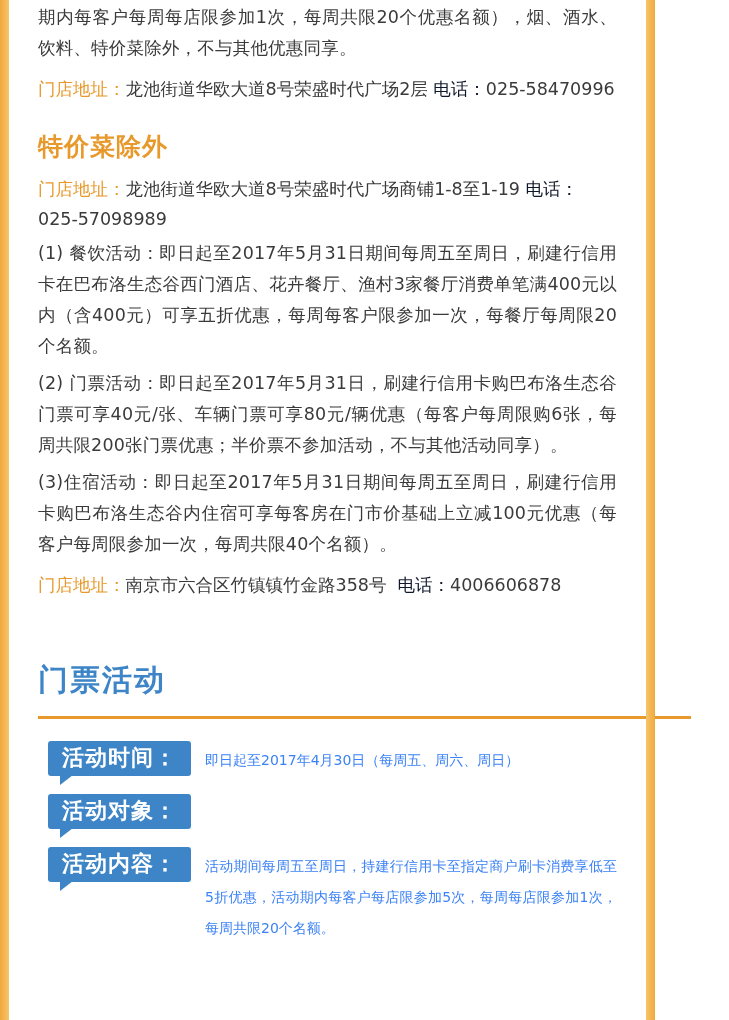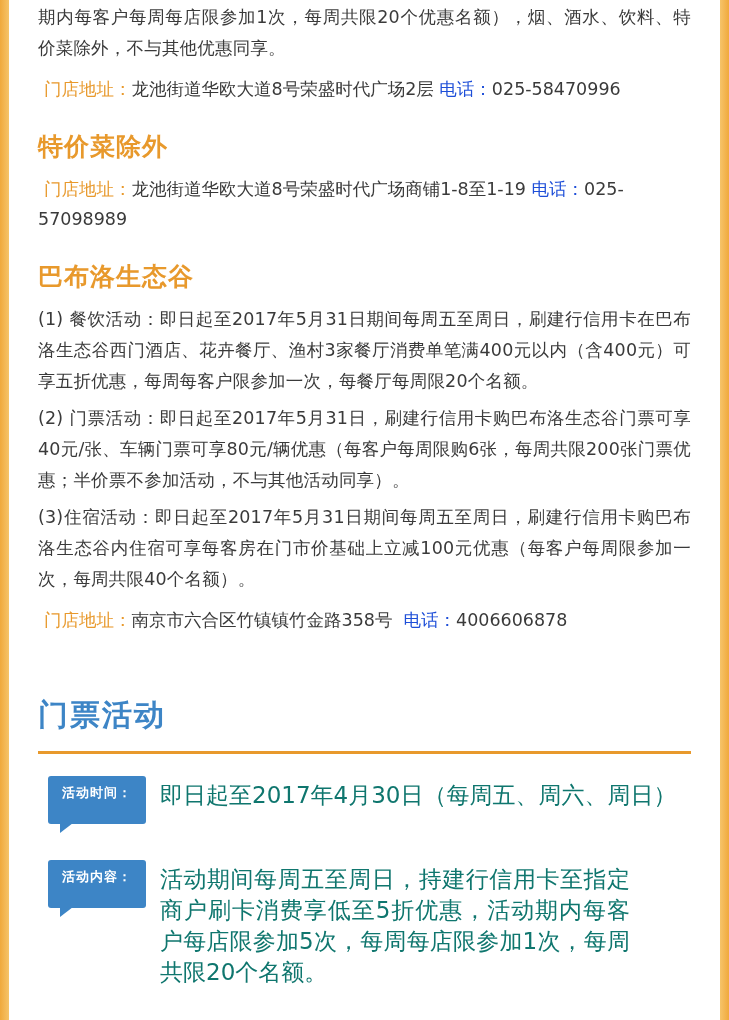--- a/index.html
+++ b/index.html
@@ -9,21 +9,21 @@
   body {
     width: 729px;
     height: 1020px;
     background: #ffffff;
     font-family: "DejaVu Sans", "Liberation Sans", sans-serif;
     overflow: hidden;
     position: relative;
   }
   .page {
     position: relative;
-    width: 729px;
+    width: 655px;
     height: 1020px;
     box-sizing: border-box;
     padding: 0 38px;
   }
   
   .edge-left, .edge-right {
     position: absolute;
     top: 0;
     width: 9px;
     height: 1020px;
@@ -51,24 +51,23 @@
     line-height: 34px;
   }
   .addr-line {
     margin: 10px 0 4px 0;
     font-size: 17.5px;
     line-height: 30px;
     color: #3a3a3a;
   }
   .label-orange {
     color: #e8992c;
-    margin-left: 6px;
   }
   .tel-label {
-    color: #1d4ed8;
+    color: #0f172a;
   }
   .region-title {
     color: #3d85c6;
     font-size: 30px;
     font-weight: bold;
     letter-spacing: 2px;
     margin: 0;
     line-height: 44px;
   }
   .region-block {
@@ -83,45 +82,45 @@
   .info-row {
     display: flex;
     align-items: flex-start;
     margin-bottom: 18px;
   }
   .tag {
     position: relative;
     flex: 0 0 auto;
     background: #3d85c6;
     color: #ffffff;
-    font-size: 13px;
+    font-size: 22px;
     font-weight: bold;
     letter-spacing: 1px;
-    padding: 6px 14px 20px 14px;
+    padding: 6px 14px 7px 14px;
     border-radius: 3px;
     margin-left: 10px;
     margin-right: 14px;
     line-height: 22px;
     white-space: nowrap;
   }
   .tag::after {
     content: "";
     position: absolute;
     left: 12px;
     bottom: -9px;
     width: 0;
     height: 0;
     border-left: 0 solid transparent;
     border-right: 13px solid transparent;
     border-top: 10px solid #3d85c6;
   }
   .info-text {
-    font-size: 23px;
+    font-size: 14px;
     line-height: 31px;
-    color: #0f766e;
+    color: #3b82f6;
     padding-top: 4px;
     text-align: justify;
   }
   .info-row.wide .info-text {
     max-width: 470px;
   }
   .top-para {
     margin-top: 0;
     padding-top: 2px;
   }
@@ -138,38 +137,38 @@
 
   <div class="addr-line">
     <span class="label-orange">门店地址：</span><span>龙池街道华欧大道8号荣盛时代广场2层</span>&nbsp;<span class="tel-label">电话：</span><span>025-58470996</span>
   </div>
 
   <div class="section-title">特价菜除外</div>
   <div class="addr-line">
     <span class="label-orange">门店地址：</span><span>龙池街道华欧大道8号荣盛时代广场商铺1-8至1-19</span>&nbsp;<span class="tel-label">电话：</span><span>025-57098989</span>
   </div>
 
-  <div class="section-title">巴布洛生态谷</div>
   <div class="body-text para">(1) 餐饮活动：即日起至2017年5月31日期间每周五至周日，刷建行信用卡在巴布洛生态谷西门酒店、花卉餐厅、渔村3家餐厅消费单笔满400元以内（含400元）可享五折优惠，每周每客户限参加一次，每餐厅每周限20个名额。</div>
   <div class="body-text para">(2) 门票活动：即日起至2017年5月31日，刷建行信用卡购巴布洛生态谷门票可享40元/张、车辆门票可享80元/辆优惠（每客户每周限购6张，每周共限200张门票优惠；半价票不参加活动，不与其他活动同享）。</div>
   <div class="body-text para">(3)住宿活动：即日起至2017年5月31日期间每周五至周日，刷建行信用卡购巴布洛生态谷内住宿可享每客房在门市价基础上立减100元优惠（每客户每周限参加一次，每周共限40个名额）。</div>
   <div class="addr-line">
     <span class="label-orange">门店地址：</span><span>南京市六合区竹镇镇竹金路358号</span>&nbsp;&nbsp;<span class="tel-label">电话：</span><span>4006606878</span>
   </div>
 
   <div class="region-block">
     <div class="region-title">门票活动</div>
     <div class="region-underline"></div>
 
     <div class="info-row">
       <div class="tag">活动时间：</div>
       <div class="info-text">即日起至2017年4月30日（每周五、周六、周日）</div>
     </div>
 
     <div class="info-row">
+      <div class="tag">活动对象：</div>
     </div>
 
     <div class="info-row wide">
       <div class="tag">活动内容：</div>
       <div class="info-text">活动期间每周五至周日，持建行信用卡至指定商户刷卡消费享低至5折优惠，活动期内每客户每店限参加5次，每周每店限参加1次，每周共限20个名额。</div>
     </div>
   </div>
 
 </div>
 

